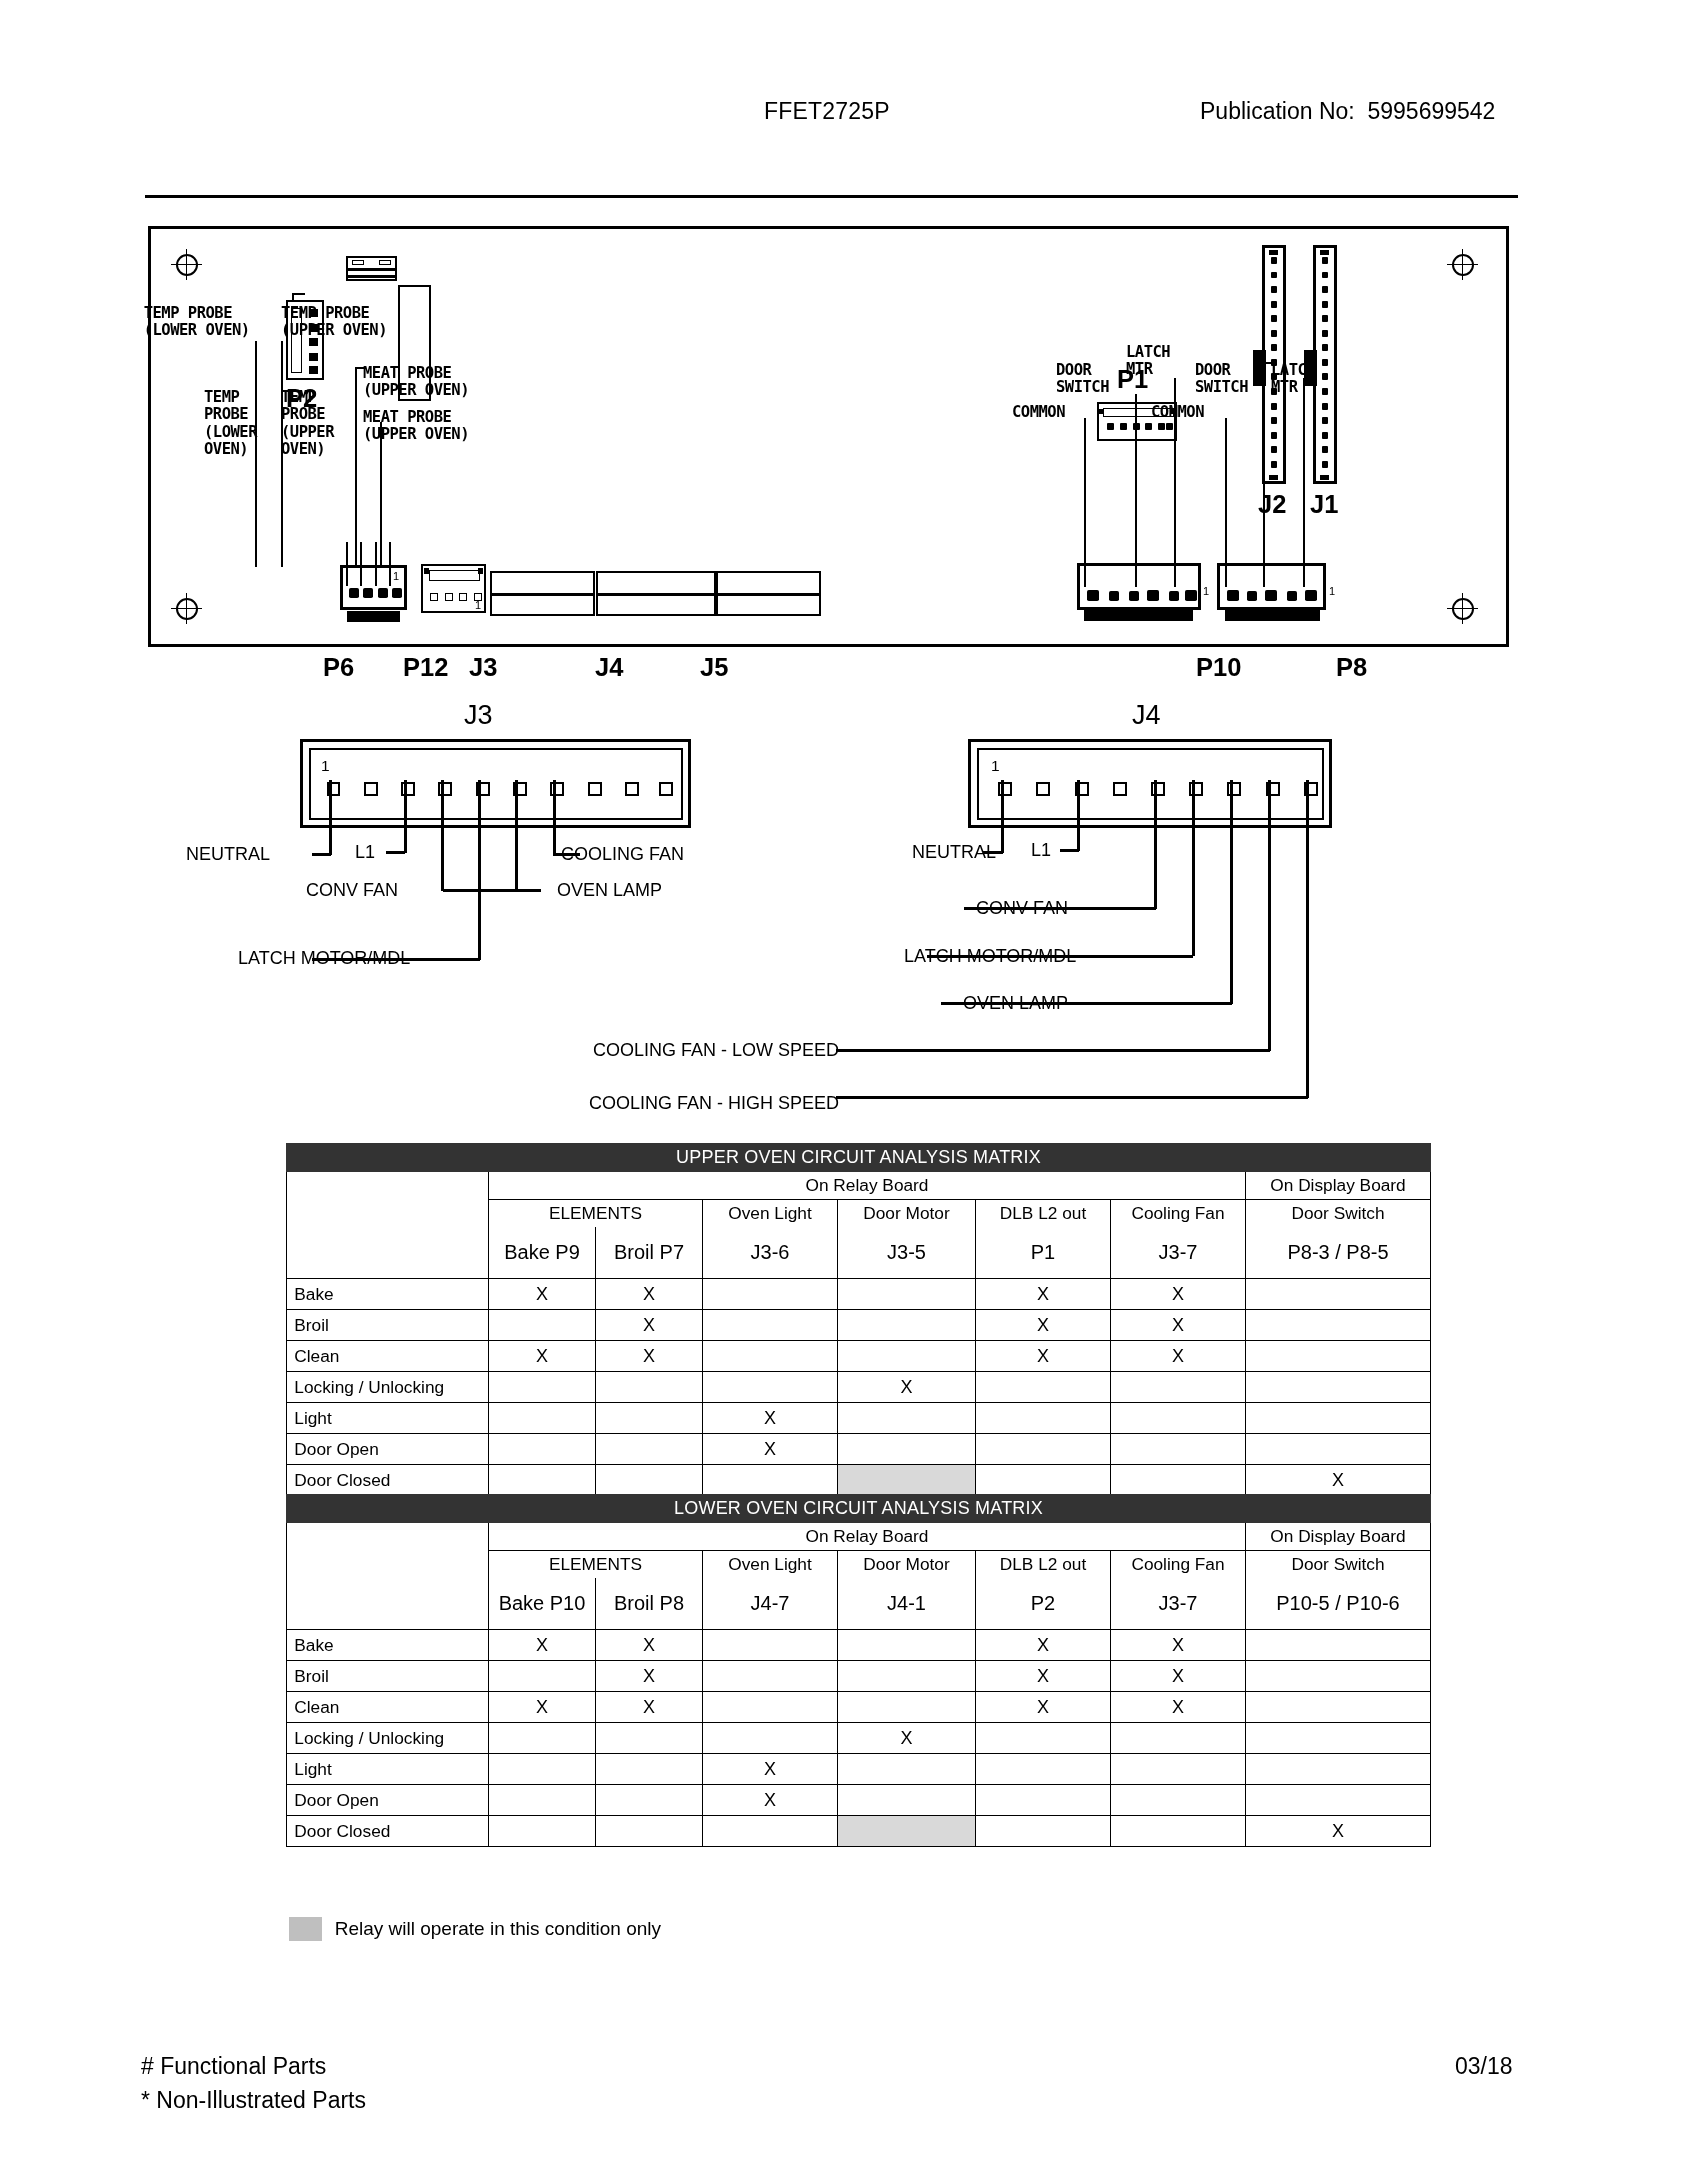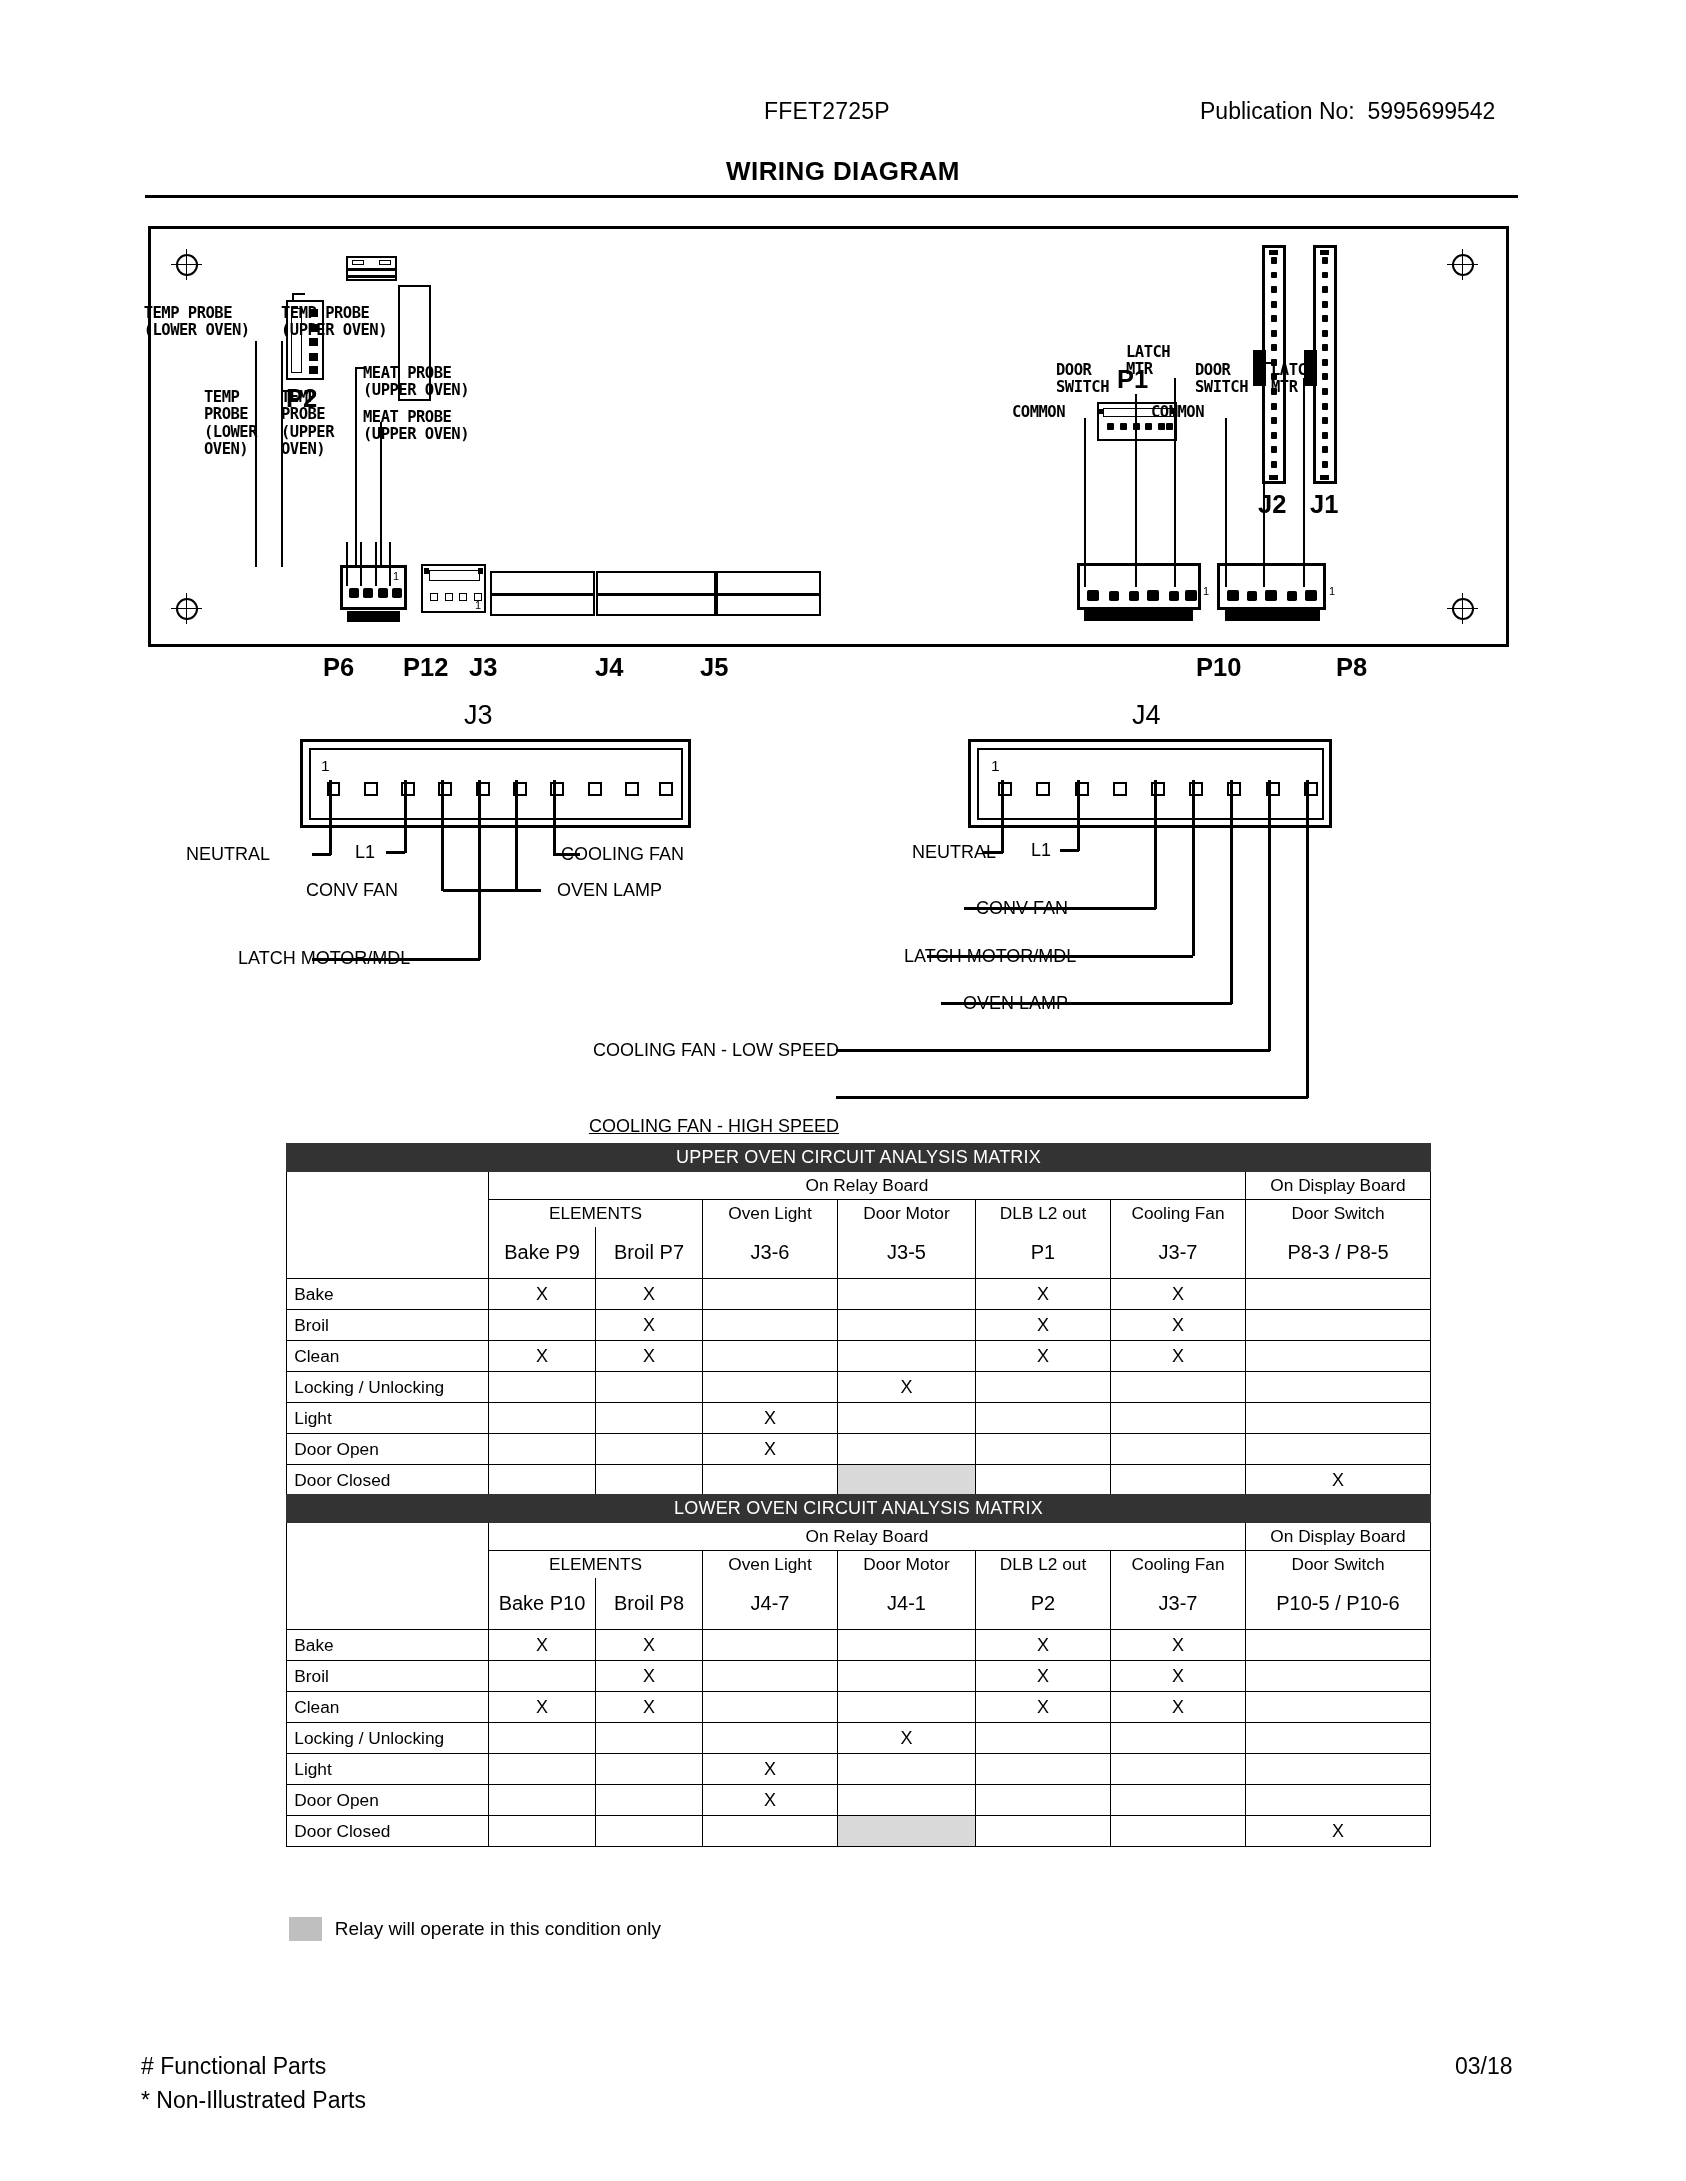--- a/index.html
+++ b/index.html
@@ -438,21 +438,20 @@
   #foot-page  { left: 0; top: 2053px; width: 1686px; text-align: center; }
   #foot-date  { left: 1455px; top: 2053px; }
 </style>
 </head>
 <body>
 
 <div id="page">
 
   <div id="model-no">FFET2725P</div>
   <div id="pub-no">Publication No:  5995699542</div>
-  <div id="doc-title">WIRING DIAGRAM</div>
   <div id="title-rule"></div>
 
   <div id="board">
 
     <div class="mount-hole" style="left:20px; top:20px;">
       <div class="cx-h"></div>
         <div class="cx-v"></div>
         <div class="circ"></div>
     </div>
     <div class="mount-hole" style="left:20px; top:364px;">
@@ -723,21 +722,21 @@
   <div class="wire wire-h" style="left:941px; top:1002px; width:291px;"></div>
   <div class="wire wire-h" style="left:836px; top:1049px; width:434px;"></div>
   <div class="wire wire-h" style="left:836px; top:1096px; width:472px;"></div>
 
   <div class="dlabel" style="left:912px; top:842px;">NEUTRAL</div>
   <div class="dlabel" style="left:1031px; top:840px;">L1</div>
   <div class="dlabel" style="left:976px; top:898px;">CONV FAN</div>
   <div class="dlabel" style="left:904px; top:946px;">LATCH MOTOR/MDL</div>
   <div class="dlabel" style="left:963px; top:993px;">OVEN LAMP</div>
   <div class="dlabel" style="left:839px; top:1040px; transform:translateX(-100%);">COOLING FAN - LOW SPEED</div>
-  <div class="dlabel" style="left:839px; top:1116px; transform:translateX(-100%);text-decoration:underline;">COOLING FAN - HIGH SPEED</div>
+  <div class="dlabel" style="left:839px; top:1093px; transform:translateX(-100%);">COOLING FAN - HIGH SPEED</div>
 
   <div id="tables">
     <table class="matrix">
       <colgroup>
         <col style="width:202px">
           <col style="width:107px">
           <col style="width:107px">
         <col style="width:135px">
           <col style="width:138px">
           <col style="width:135px">

